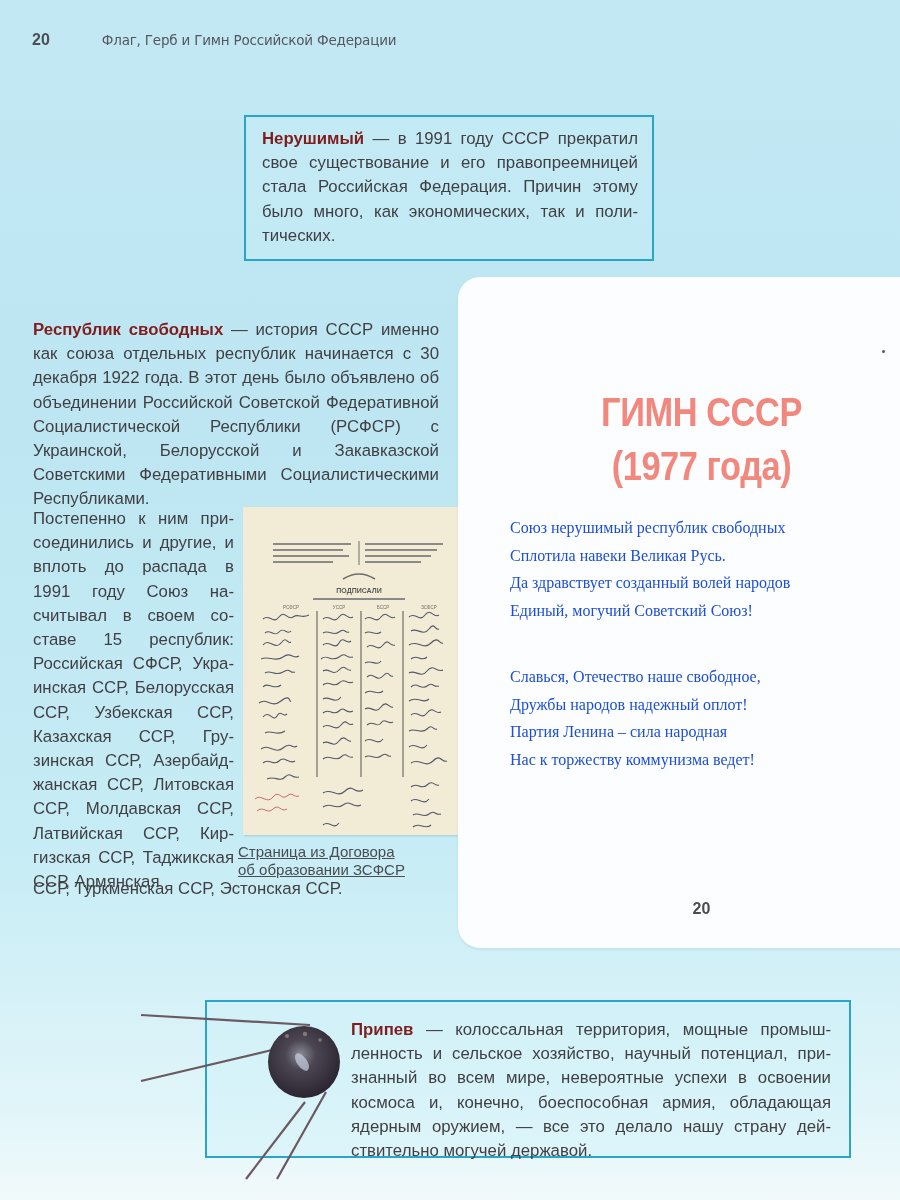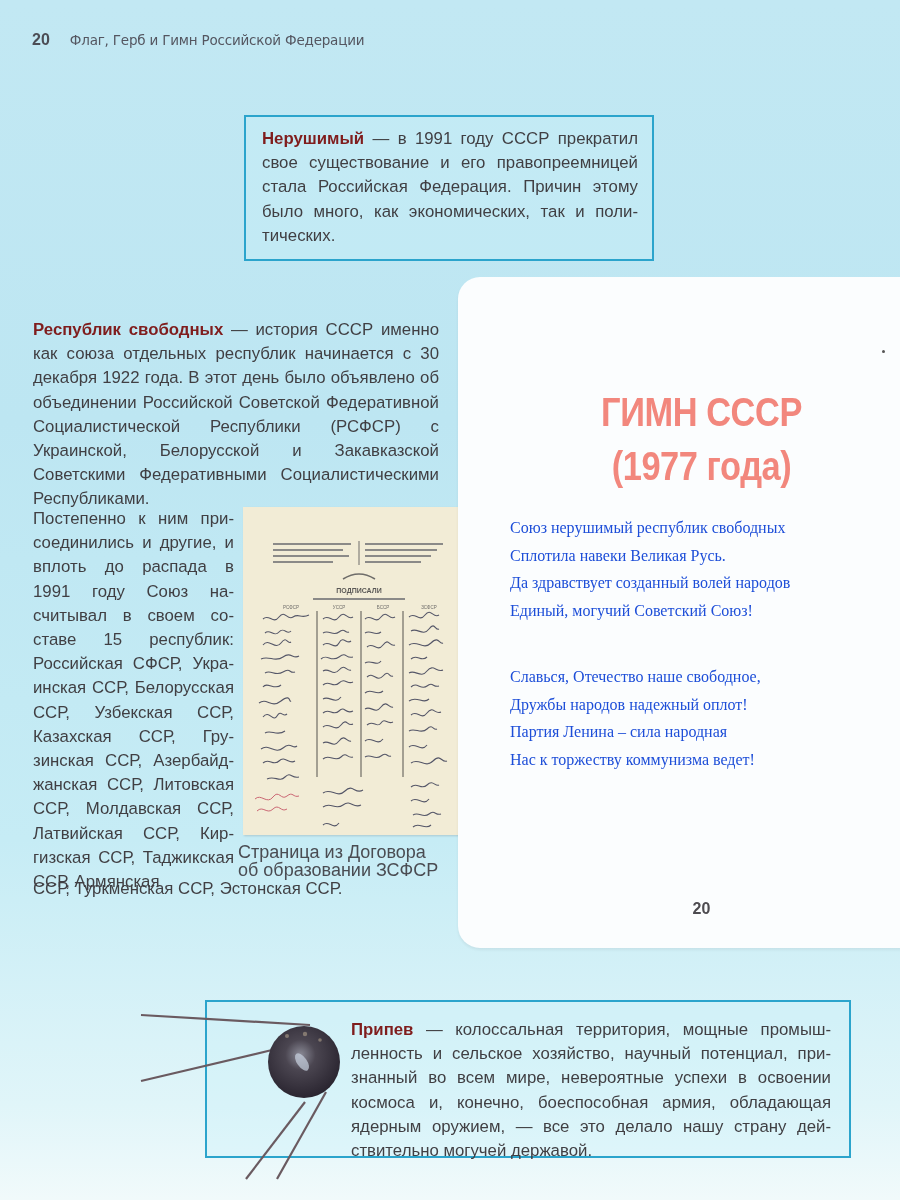--- a/index.html
+++ b/index.html
@@ -9,21 +9,21 @@
       background: linear-gradient(180deg, #c2e8f3 0%, #bde6f2 35%, #c6ecf5 70%, #e0f5f9 92%, #f1fafb 100%);
       font-family: "Liberation Sans", sans-serif;
       color: #3b3a3d;
     }
     .running-head {
       position: absolute; left: 32px; top: 31px;
       display: flex; align-items: baseline; gap: 20px;
       font-size: 15px; color: #4d4f57;
     }
     .running-head .num { font-weight: bold; font-size: 16px; color: #4c4d55; }
-    .running-head .title { font-family: "DejaVu Sans", sans-serif; font-size: 13.5px; letter-spacing: -0.2px; color: #545660; }
+    .running-head .title { font-family: "DejaVu Sans", sans-serif; font-size: 13.5px; letter-spacing: -0.2px; color: #545660; margin-left: 32px; }
 
     .box {
       position: absolute;
       border: 2px solid #2ba4cc;
       background: rgba(200, 240, 248, 0.35);
     }
     .box p, .col p {
       font-size: 16.8px; line-height: 24.2px; text-align: justify; color: #403f43;
     }
     .term { font-weight: bold; color: #7f1d1d; }
@@ -32,21 +32,21 @@
     #box-bottom { left: 205px; top: 1000px; width: 646px; height: 158px; padding: 16px 18px 0 144px; }
 
     .col { position: absolute; left: 33px; width: 406px; }
     #col-intro { top: 318px; }
     #col-list { top: 507px; width: 201px; }
     #col-list p { line-height: 24.2px; }
     #col-tail { top: 877px; width: 330px; }
 
     .figure { position: absolute; left: 243px; top: 507px; width: 232px; height: 328px;
       background: #f3eedb; box-shadow: 1px 1px 2px rgba(0,0,0,0.15); overflow: hidden; }
-    .fig-caption { position: absolute; left: 238px; top: 843px; font-size: 18px; line-height: 18px; color: #4a4c52; }
+    .fig-caption { position: absolute; left: 238px; top: 843px; font-size: 15px; line-height: 18px; color: #4a4c52; text-decoration: underline; }
 
     .anthem-card {
       position: absolute; left: 458px; top: 277px; width: 487px; height: 671px;
       background: #fbfdfe;
       box-shadow: 0 2px 3px rgba(0,0,0,0.06);
       border-radius: 22px;
     }
     .anthem-title {
       position: absolute; left: 0; right: 0; top: 108px; text-align: center;
       font-family: "Liberation Sans", sans-serif; font-weight: bold;

